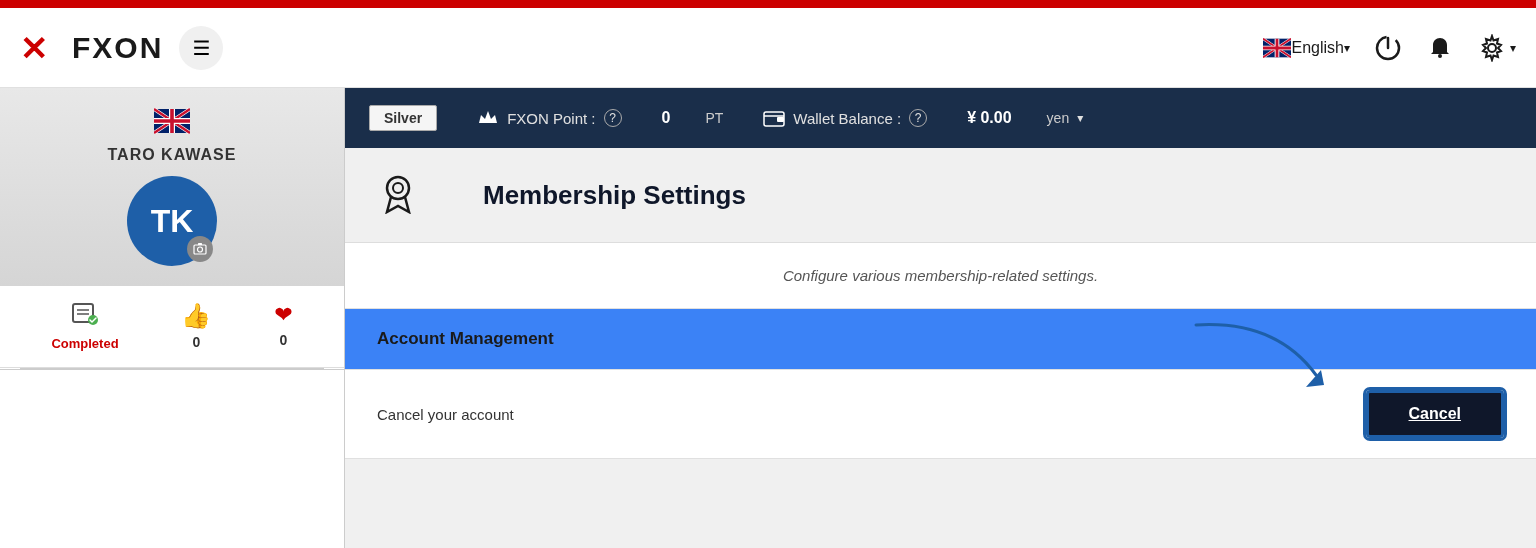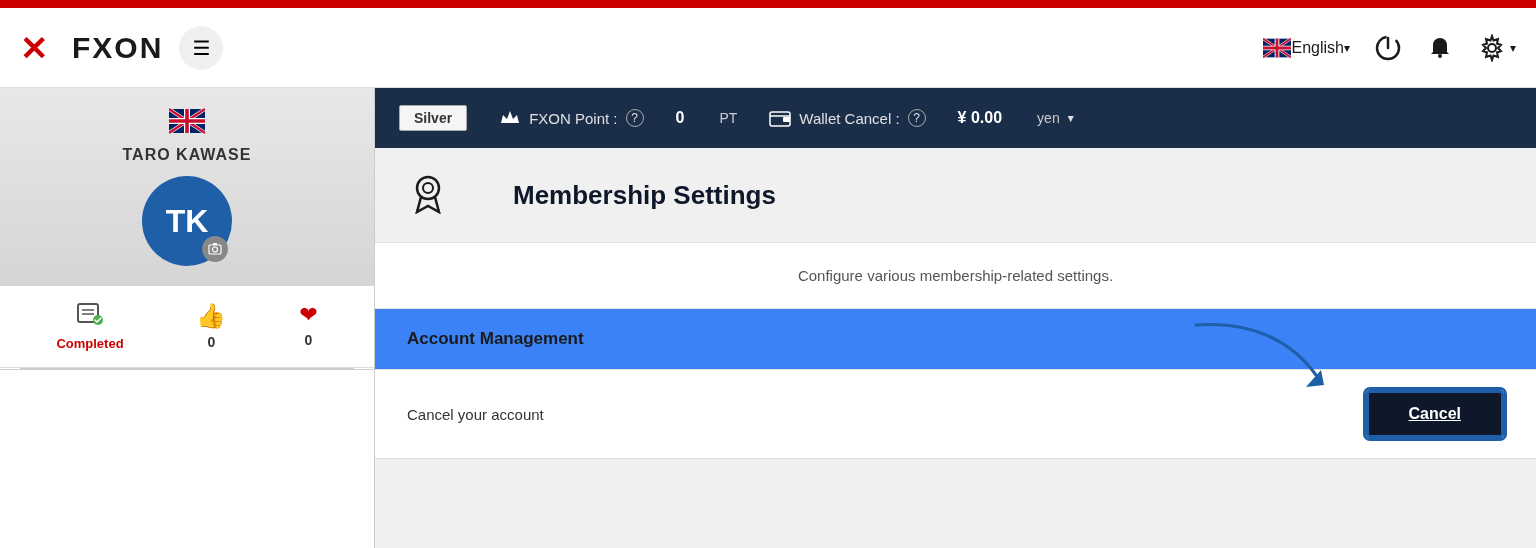--- a/index.html
+++ b/index.html
@@ -67,21 +67,21 @@
     }
 
     
     .main-layout {
       display: flex;
       height: calc(548px - 8px - 80px);
     }
 
     
     .sidebar {
-      width: 375px;
+      width: 345px;
       background: linear-gradient(to bottom, #e8e8e8 0%, #d0d0d0 40%, #ffffff 40%);
       display: flex;
       flex-direction: column;
       border-right: 1px solid #ccc;
     }
 
     .sidebar-profile {
       background: linear-gradient(to bottom, #e8e8e8, #d5d5d5);
       padding: 20px;
       display: flex;
@@ -171,21 +171,21 @@
       flex-direction: column;
     }
 
     
     .info-bar {
       height: 60px;
       background: #1a2e4a;
       display: flex;
       align-items: center;
       padding: 0 24px;
-      gap: 32px;
+      gap: 40px;
       color: white;
     }
 
     .silver-badge {
       border: 1px solid #aaa;
       padding: 4px 14px;
       font-size: 14px;
       color: #333;
       background: #f5f5f5;
       border-radius: 2px;
@@ -236,20 +236,21 @@
       margin-left: 48px;
     }
 
     .page-description {
       padding: 24px 32px;
       font-size: 15px;
       color: #555;
       background: #fff;
       border-bottom: 1px solid #e0e0e0;
       text-align: center;
+      font-style: italic;
     }
 
     .section-header {
       padding: 20px 32px;
       font-size: 17px;
       font-weight: 700;
       color: #1a1a1a;
       background: #3b82f6;
       border-bottom: 1px solid #e0e0e0;
     }
@@ -429,21 +430,21 @@
         <span class="info-bar-value">0</span>
         <span class="info-bar-unit">PT</span>
       </div>
 
       <div class="info-bar-item">
         <svg width="22" height="18" viewBox="0 0 22 18">
           <rect x="1" y="3" width="20" height="14" rx="2" fill="none" stroke="white" stroke-width="1.5"></rect>
           <rect x="14" y="8" width="7" height="5" rx="1" fill="white"></rect>
           <line x1="1" y1="7" x2="21" y2="7" stroke="white" stroke-width="1.5"></line>
         </svg>
-        <span>Wallet Cancel :</span>
+        <span>Wallet Balance :</span>
         <span style="width:18px;height:18px;border-radius:50%;border:1px solid #aaa;display:inline-flex;align-items:center;justify-content:center;font-size:12px;cursor:pointer;">?</span>
       </div>
 
       <div class="info-bar-item">
         <span class="info-bar-value">¥ 0.00</span>
         <span class="info-bar-unit">yen</span>
         <span style="cursor:pointer;" class="chevron">▾</span>
       </div>
     </div>
 

